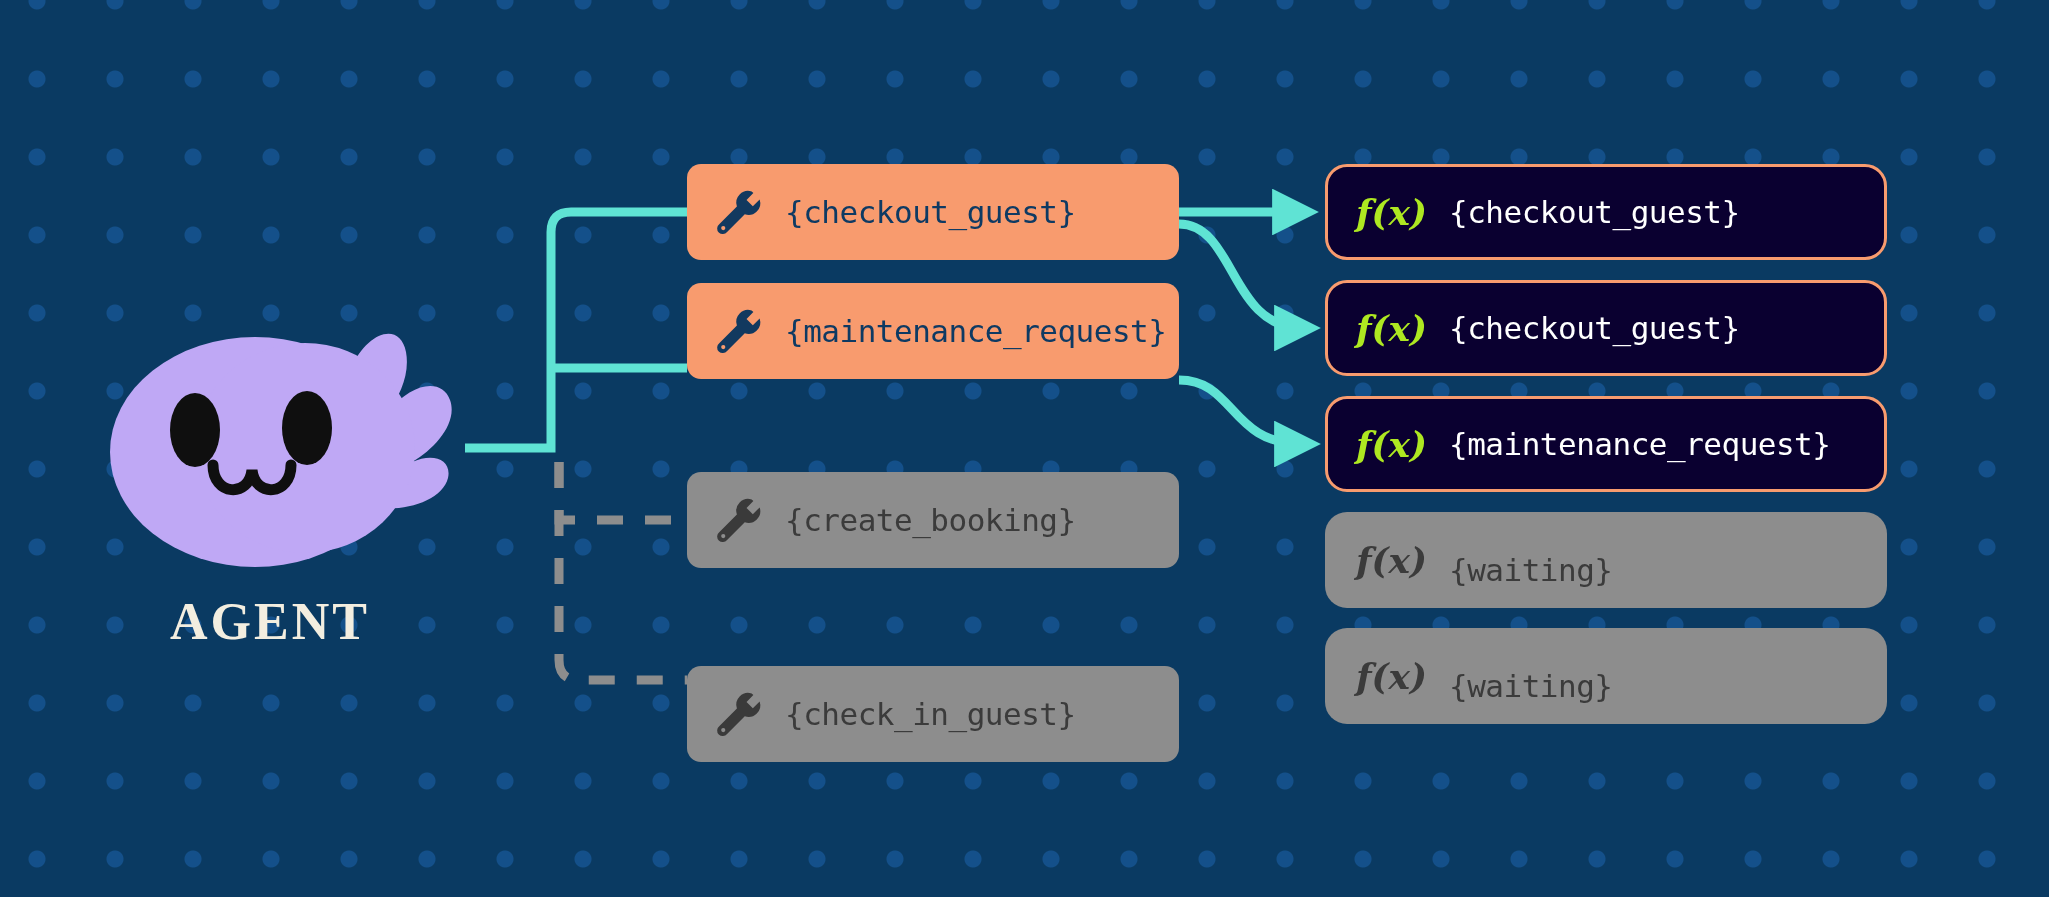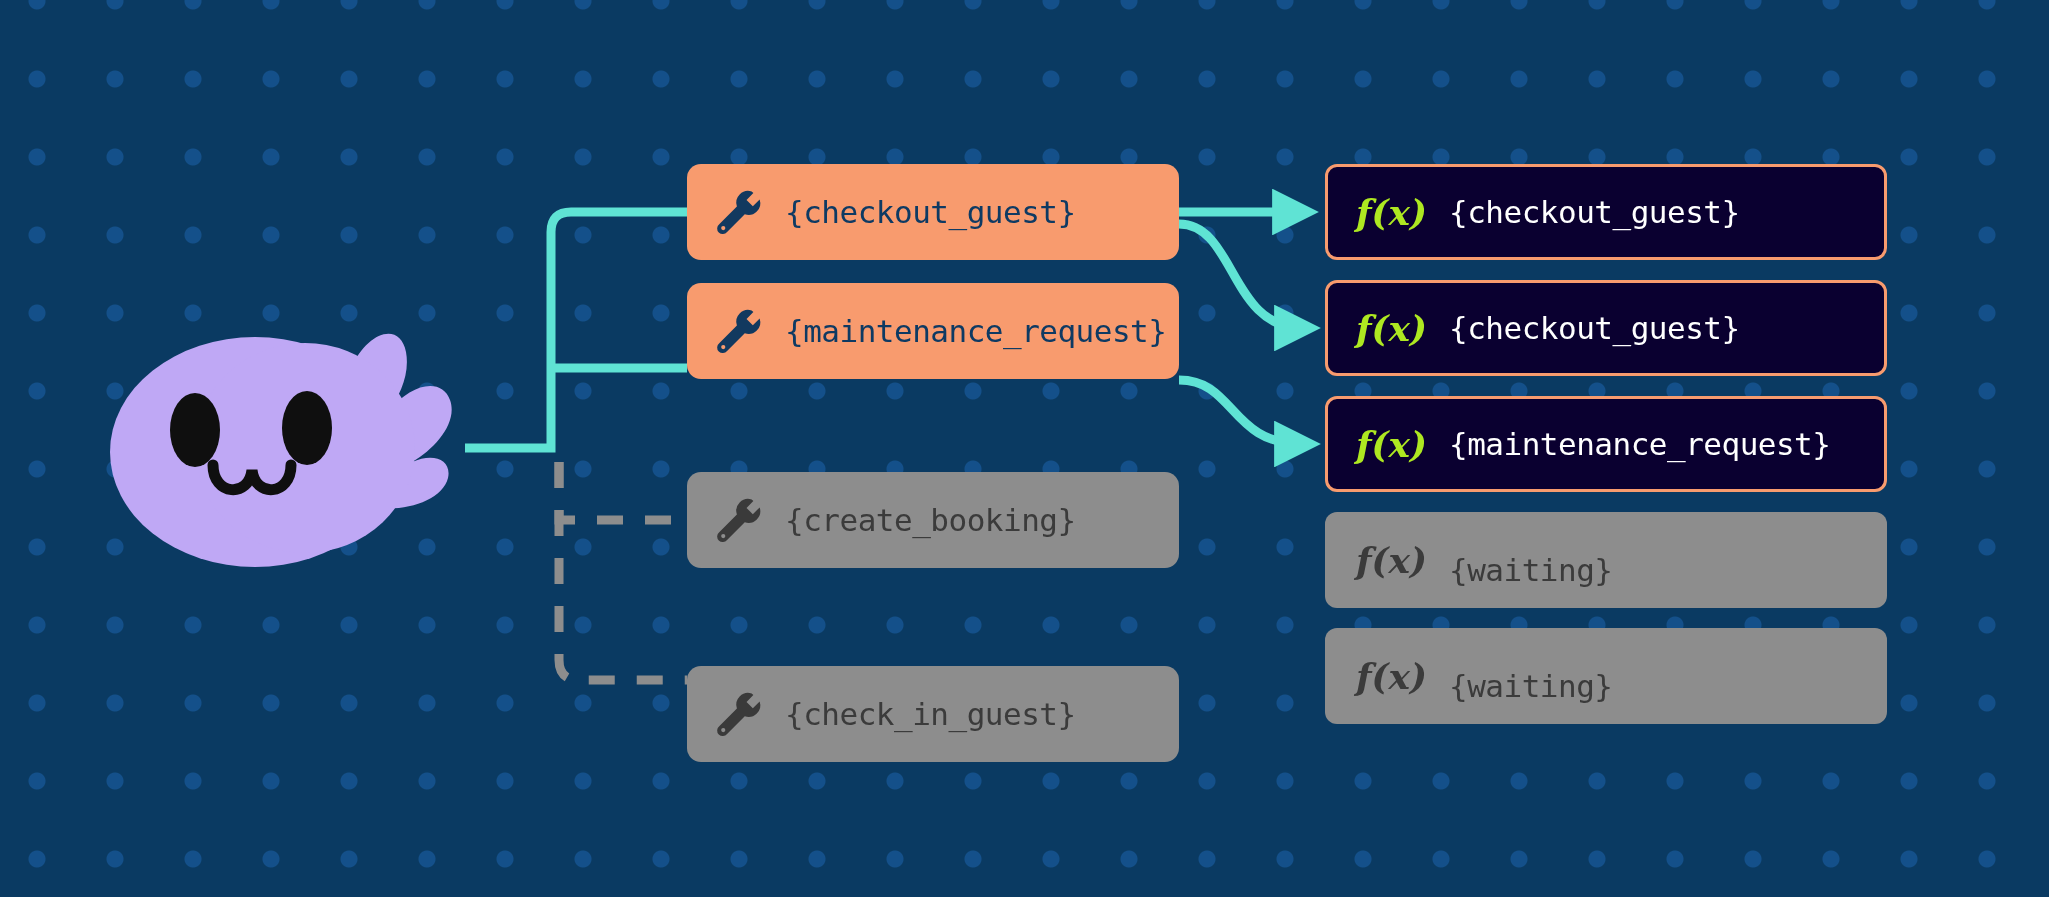--- a/index.html
+++ b/index.html
@@ -75,21 +75,21 @@
   .tool-node.idle   .tool-label { color: #3b3b3b; }
 
   .wrench { width: 56px; height: 60px; flex: 0 0 56px; }
   .tool-node.active .wrench path { fill: #12395f; }
   .tool-node.idle   .wrench path { fill: #3a3a3a; }
 
   .fn-node {
     left: 1325px;
     width: 562px;
     height: 96px;
-    border-radius: 12px;
+    border-radius: 22px;
     padding-left: 28px;
   }
   .fn-node.active {
     background: #0a0030;
     border: 3px solid #f89b6e;
   }
   .fn-node.idle {
     background: #8d8d8d;
     border: 3px solid transparent;
   }
@@ -147,20 +147,21 @@
                C334,152 352,160 348,178 C342,202 300,214 268,206 Z" fill="#bfa8f5"></path>
 
       <ellipse cx="155" cy="152" rx="145" ry="115" fill="#bfa8f5"></ellipse>
       <ellipse cx="205" cy="148" rx="110" ry="105" fill="#bfa8f5"></ellipse>
 
       <ellipse cx="95" cy="130" rx="25" ry="37" fill="#0f0f0f"></ellipse>
       <ellipse cx="207" cy="128" rx="25" ry="37" fill="#0f0f0f"></ellipse>
 
       <path d="M113,165 C113,196 149,198 152,170 C155,198 191,196 191,165" fill="none" stroke="#0f0f0f" stroke-width="11" stroke-linecap="round"></path>
     </svg>
+    <div class="agent-label">AGENT</div>
   </div>
 
   <div class="node tool-node active" style="top:164px">
     <svg class="wrench" viewBox="0 0 64 64">
       <path d="M46.5 8.5a13.5 13.5 0 0 0-16.9 17.2L9.4 45.9a6.4 6.4 0 1 0 9 9l20.2-20.2A13.5 13.5 0 0 0 55.6 17.6l-7.8 7.8-7.2-7.2 7.8-7.8a13.6 13.6 0 0 0-1.9-1.9z"></path>
       <circle cx="14" cy="50.4" r="2.4" fill="#f89b6e"></circle>
     </svg>
     <span class="tool-label">{checkout_guest}</span>
   </div>
 

